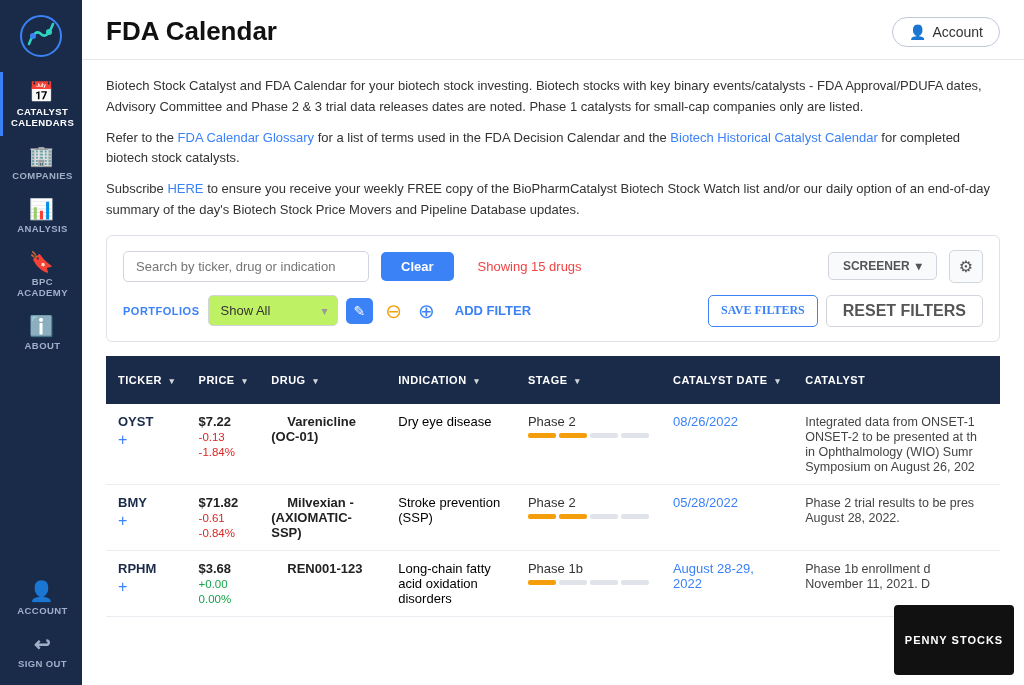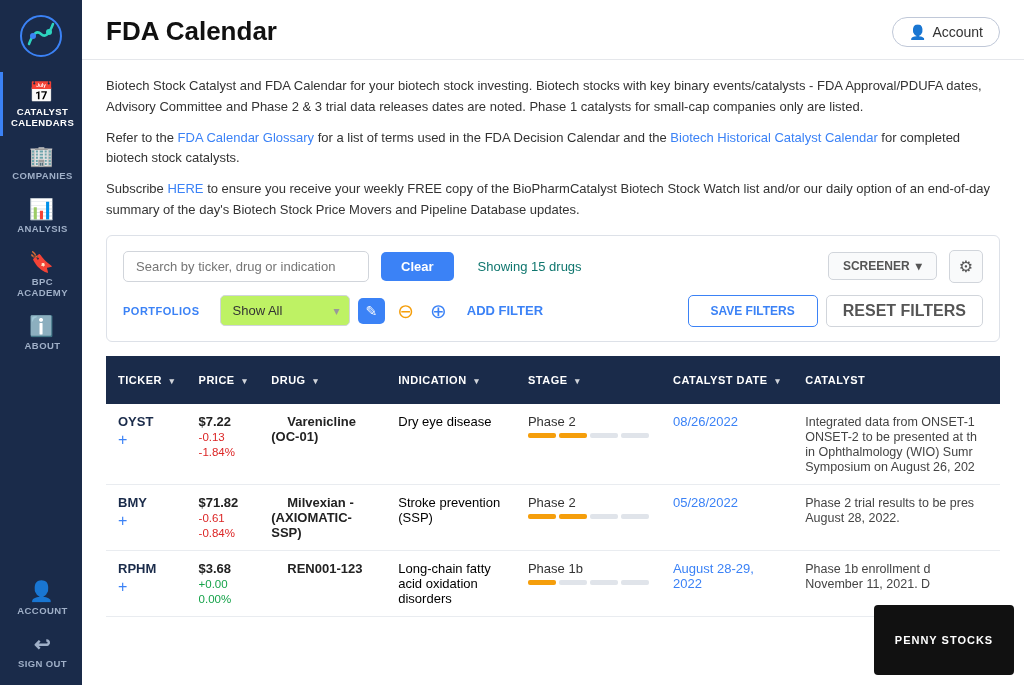--- a/index.html
+++ b/index.html
@@ -120,21 +120,21 @@
       color: #fff;
       border: none;
       border-radius: 5px;
       padding: 7px 20px;
       font-size: 13px;
       font-weight: 600;
       cursor: pointer;
     }
     .showing-text {
       font-size: 13px;
-      color: #0f766e;
+      color: #ef4444;
       margin-left: 12px;
     }
     .screener-btn {
       margin-left: auto;
       display: flex;
       align-items: center;
       gap: 6px;
       border: 1px solid #d1d5db;
       border-radius: 5px;
       padding: 6px 14px;
@@ -157,21 +157,21 @@
       display: flex;
       align-items: center;
       gap: 8px;
     }
     .portfolios-label {
       font-size: 11px;
       font-weight: 700;
       color: #3b82f6;
       text-transform: uppercase;
       letter-spacing: 0.5px;
-      margin-right: 12px;
+      margin-right: 0;
     }
     .portfolio-select-wrap {
       position: relative;
     }
     .portfolio-select {
       border: 1px solid #d1d5db;
       border-radius: 5px;
       padding: 7px 32px 7px 12px;
       font-size: 13px;
       color: #333;
@@ -213,24 +213,25 @@
     .filter-actions {
       margin-left: auto;
       display: flex;
       gap: 8px;
     }
     .save-filters-btn {
       border: 1px solid #3b82f6;
       background: #fff;
       color: #3b82f6;
       border-radius: 5px;
-      padding: 6px 22px;
+      padding: 6px 12px;
       font-size: 12px;
       font-weight: 600;
       cursor: pointer;
+      font-family: Liberation Serif, serif;
     }
     .reset-filters-btn {
       border: 1px solid #d1d5db;
       background: #fff;
       color: #555;
       border-radius: 5px;
       padding: 6px 16px;
       font-size: 16px;
       font-weight: 600;
       cursor: pointer;
@@ -283,21 +284,21 @@
       border-radius: 2px;
       background: #e0e4ea;
     }
     .stage-dot.filled { background: #f59e0b; }
     .catalyst-date-cell { color: #3b82f6; font-size: 13px; font-weight: 500; }
     .catalyst-text { font-size: 12.5px; color: #444; max-width: 220px; overflow: hidden; }
     .overlay-ad {
       position: fixed;
       bottom: 10px;
       right: 10px;
-      width: 140px;
+      width: 120px;
       height: 70px;
       background: #111;
       color: #fff;
       font-size: 11px;
       display: flex;
       align-items: center;
       justify-content: center;
       font-weight: 700;
       letter-spacing: 1px;
       border-radius: 4px;

